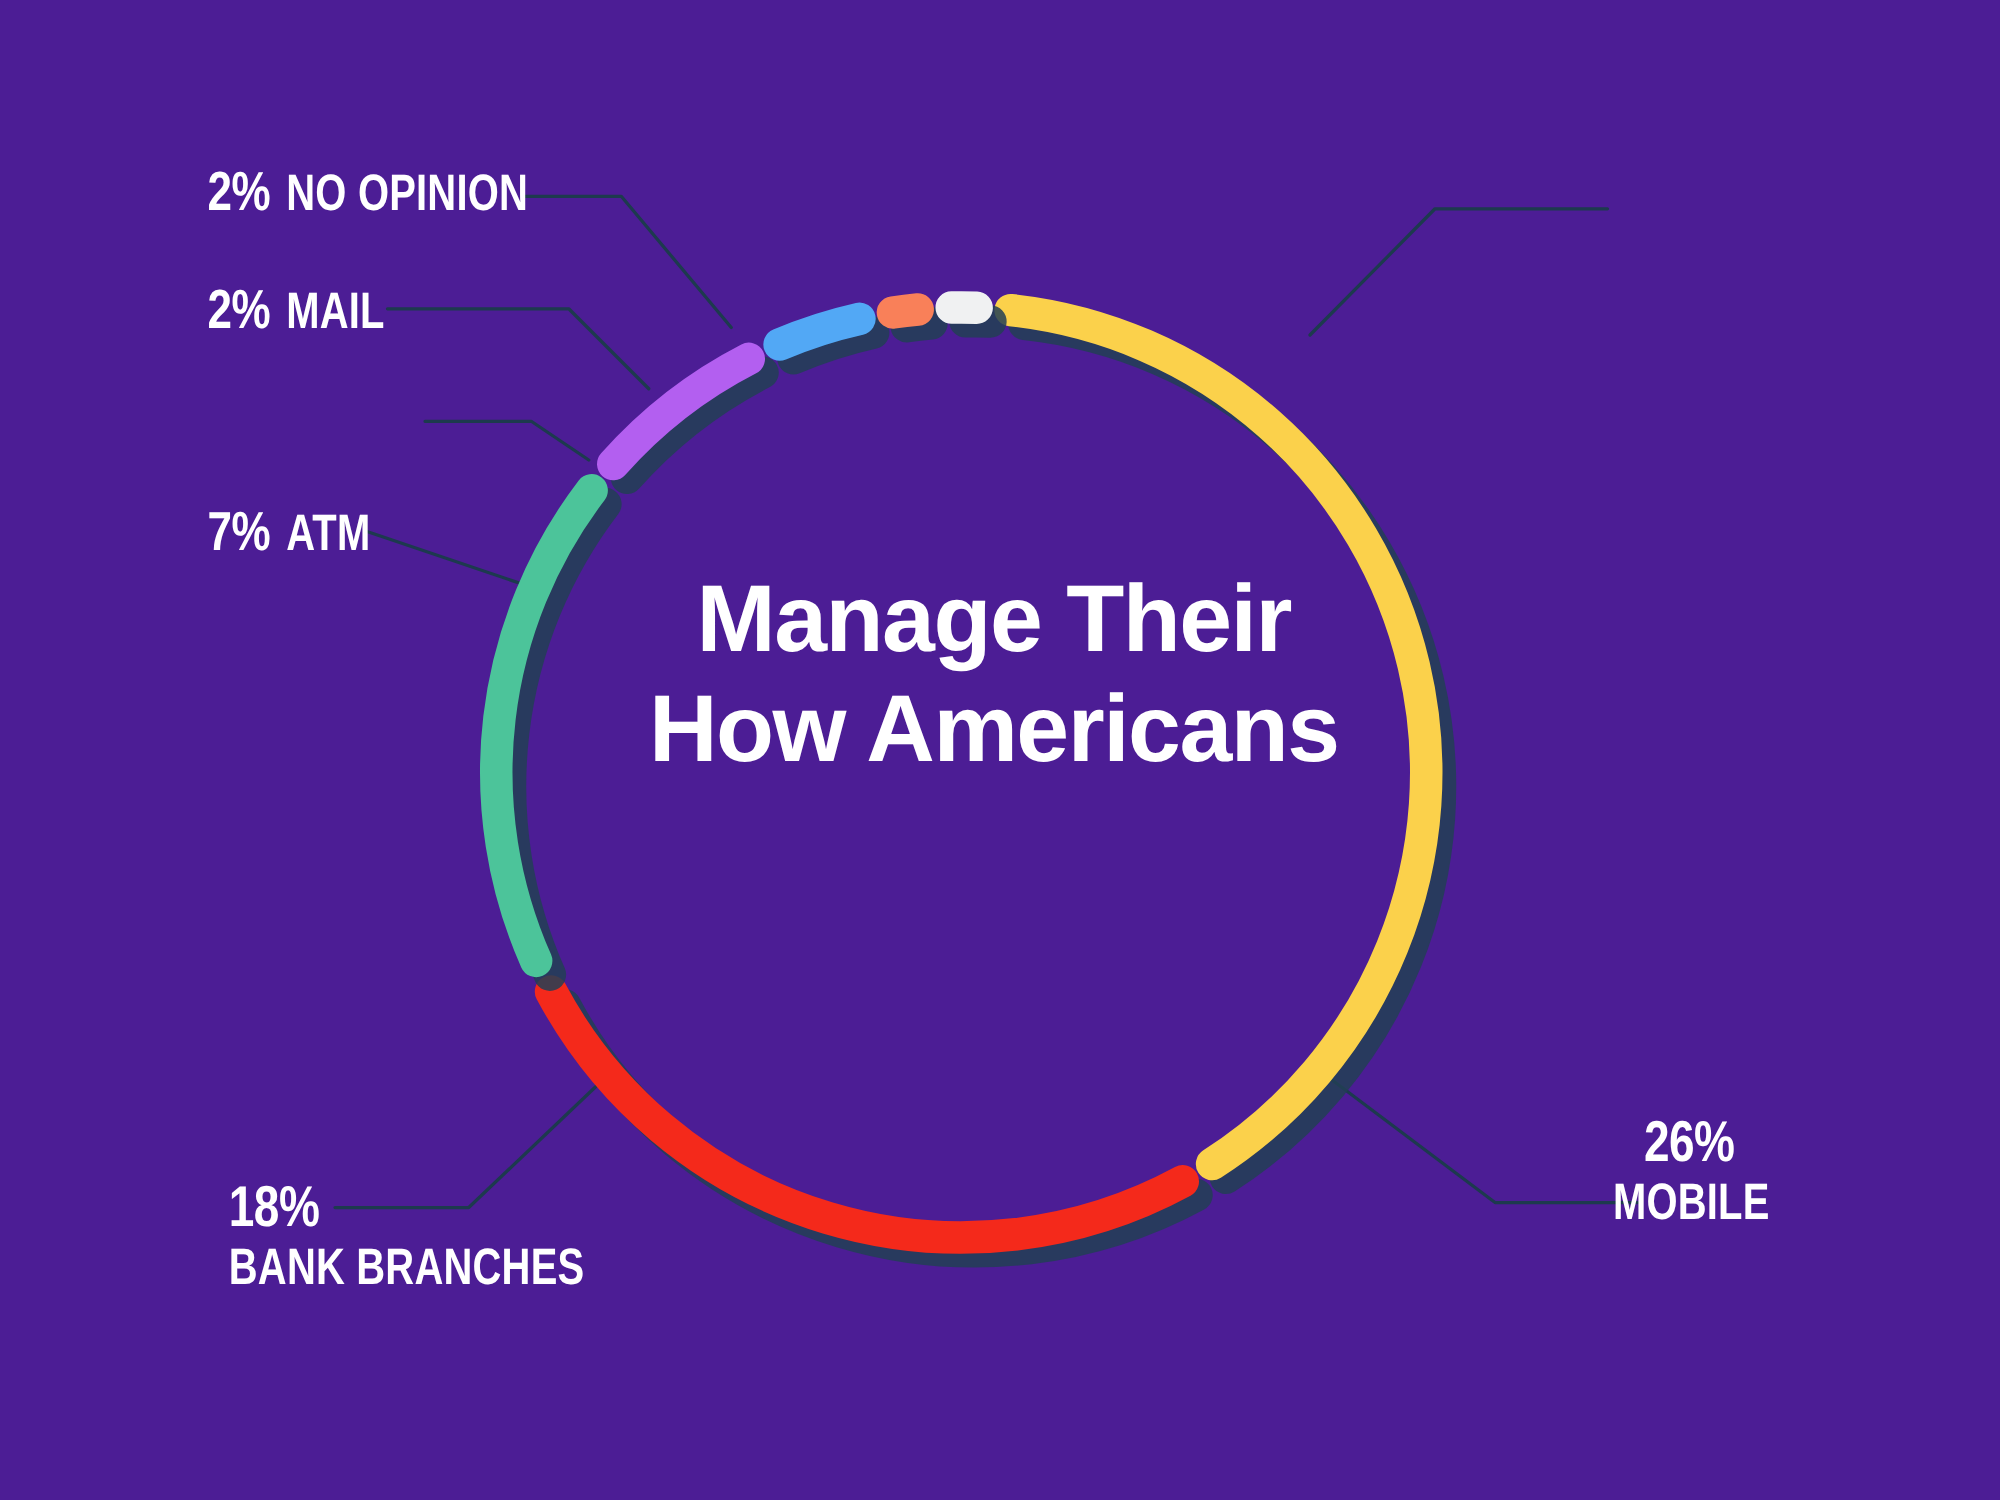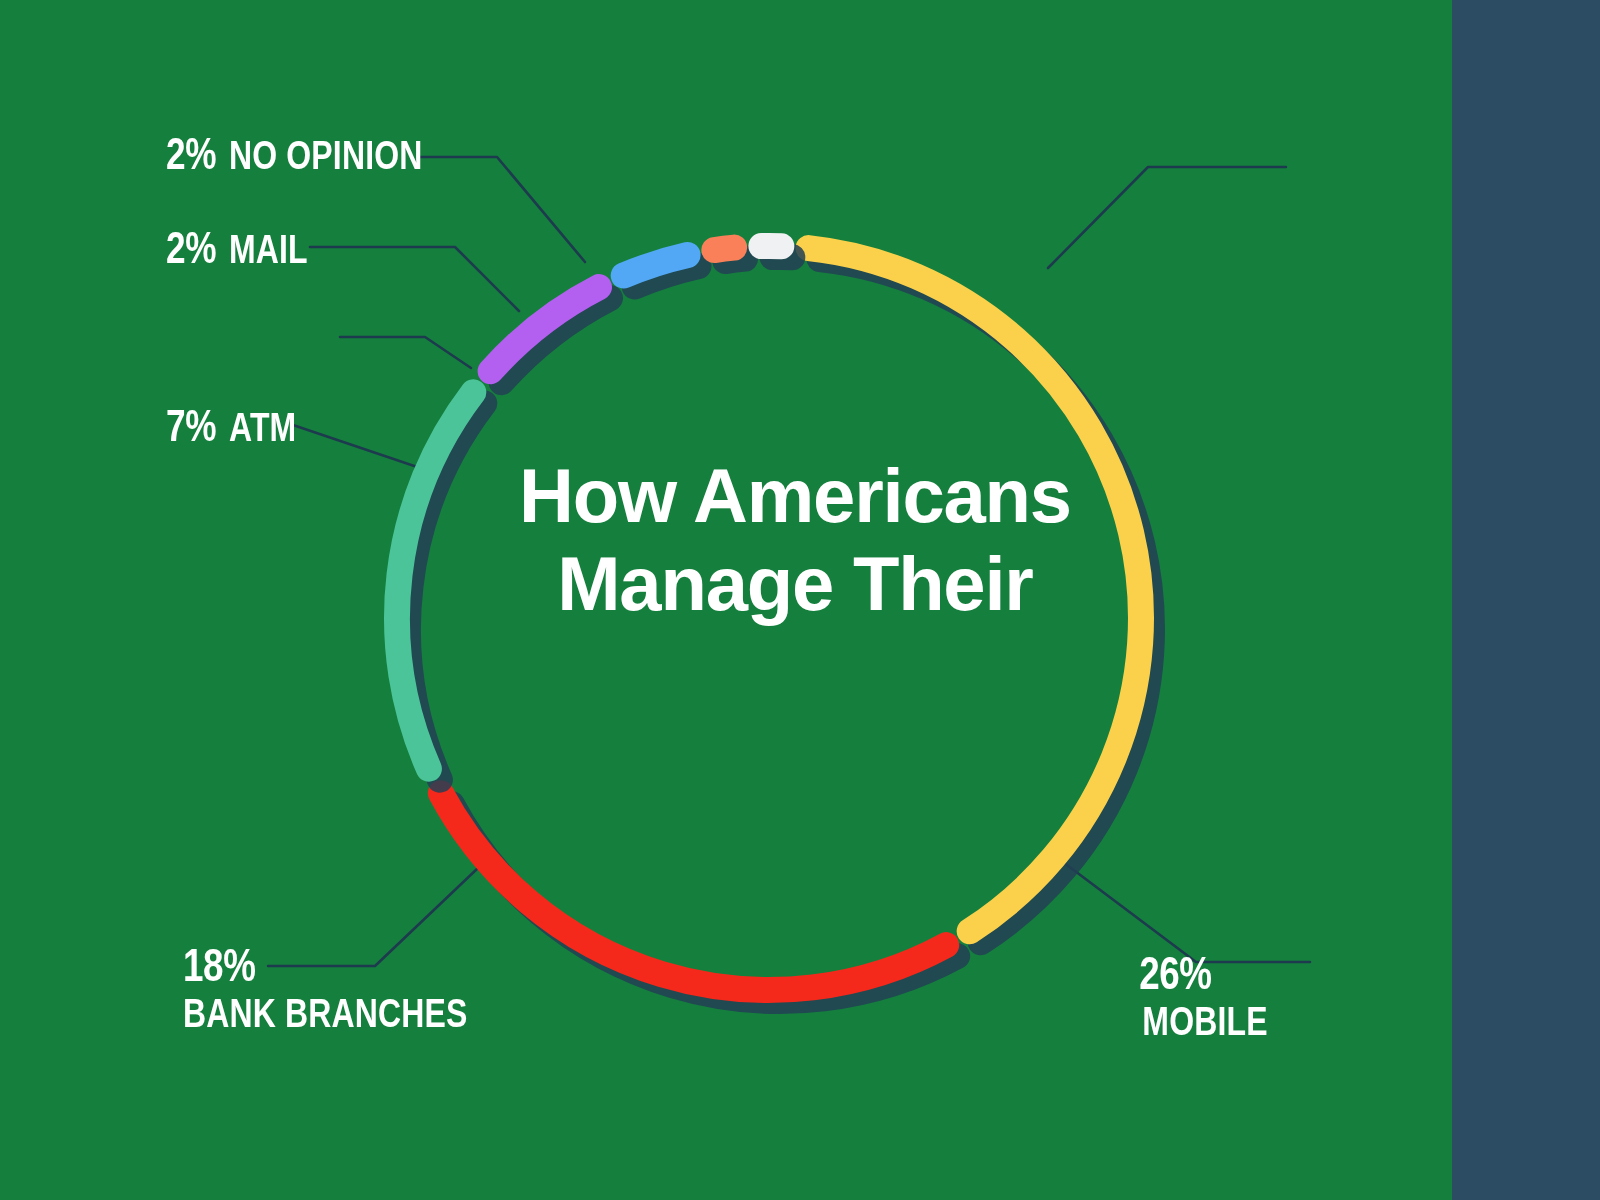--- a/index.html
+++ b/index.html
@@ -2,23 +2,23 @@
 <html><head>
 <meta charset="utf-8">
 <style>
   html, body {
     margin: 0;
     padding: 0;
     background: #2c4c63;
   }
   #stage {
     position: relative;
-    width: 1452px;
+    width: 1600px;
     height: 1200px;
-    background: #15803d;
+    background: #4c1d95;
     overflow: hidden;
     font-family: "Liberation Sans", sans-serif;
   }
   #chart-svg {
     position: absolute;
     left: 0; top: 0;
     width: 1600px;
     height: 1200px;
   }
 
@@ -71,22 +71,22 @@
   .c-internet .name2 {
     display: block;
     font-weight: 700;
     font-size: 41px;
     transform: scaleX(0.78);
     transform-origin: right bottom;
     margin-top: 2px;
   }
 
   .c-mobile {
-    right: 184px; top: 950px;
-    text-align: left;
+    right: 184px; top: 890px;
+    text-align: center;
   }
   .c-mobile .pct { font-size: 46px; transform-origin: right bottom; }
   .c-mobile .name { font-size: 41px; transform-origin: right bottom; margin-top: 4px; }
 
   .c-bank {
     left: 163px; top: 942px;
     text-align: left;
     margin-left: 20px;
   }
   .c-bank .pct { font-size: 46px; transform-origin: left bottom; }
@@ -171,17 +171,17 @@
     <span class="pct">26%</span>
     <span class="name">MOBILE</span>
   </div>
 
   <div class="callout c-bank">
     <span class="pct">18%</span>
     <span class="name">BANK BRANCHES</span>
   </div>
 
   <div id="center-title">
+    <span class="tline">Manage Their</span>
     <span class="tline">How Americans</span>
-    <span class="tline">Manage Their</span>
   </div>
 
 </div>
 
 </body></html>

